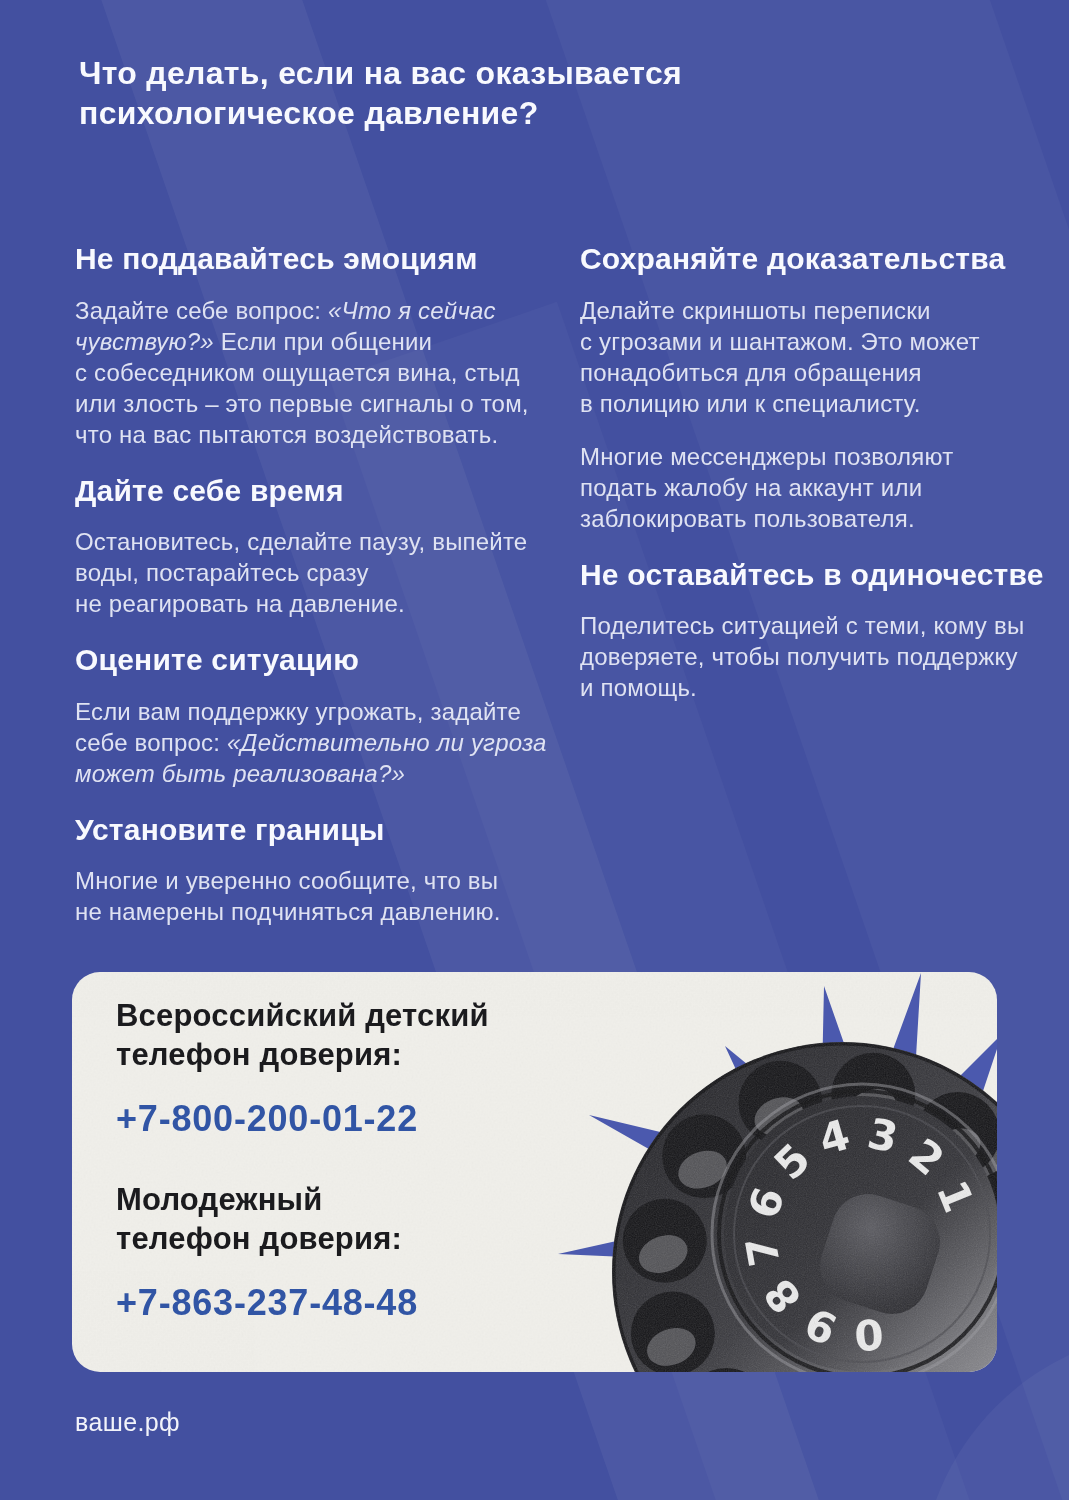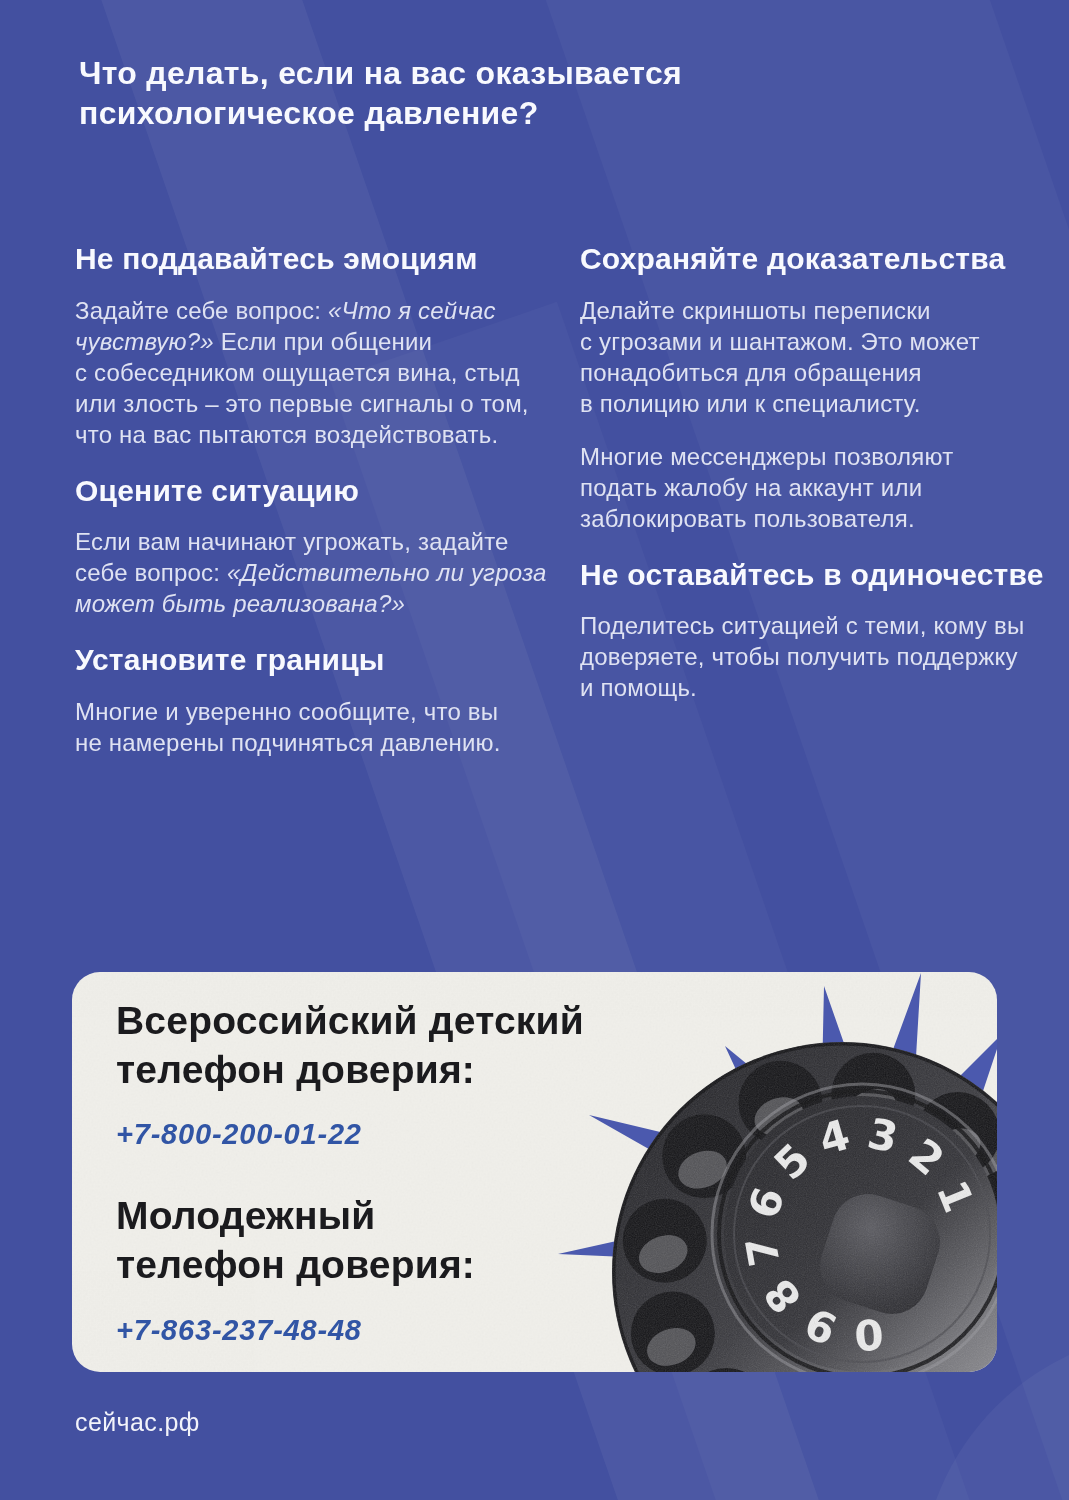--- a/index.html
+++ b/index.html
@@ -36,27 +36,26 @@
   .advice-body .it{font-style:italic;}
 
   .card{
     position:absolute;left:72px;top:972px;width:925px;height:400px;
     border-radius:28px;background:var(--card_background,#F0EFEA);overflow:hidden;
   }
   .card-art{position:absolute;left:0;top:0;z-index:1;}
   .hotlines{position:absolute;left:44px;top:24px;z-index:2;}
   .hotline-item{margin-bottom:40px;}
   .hotline-label{
-    font-size:39px;font-weight:700;line-height:1.26;letter-spacing:.2px;
+    font-size:31px;font-weight:700;line-height:1.26;letter-spacing:.2px;
     color:var(--card_text,#1B1B1E);white-space:pre-line;
   }
   .hotline-phone{
-    margin-top:24px;font-size:29px;font-weight:700;letter-spacing:.8px;
+    margin-top:24px;font-size:36px;font-weight:700;letter-spacing:.8px;
     color:var(--phone_number,#3155A5);
-    font-style:italic;
   }
   .footer{
     position:absolute;left:75px;top:1408px;font-size:25px;letter-spacing:.4px;
     color:#F2F3FA;
   }
 </style>
 </head>
 <body>
 
 <div class="streak s1"></div>
@@ -70,22 +69,28 @@
 <div class="col left" id="col-left">
     <section class="advice-section">
       <h2 class="advice-heading">Не поддавайтесь эмоциям</h2>
       <p class="advice-body"><span>Задайте себе вопрос: </span><span class="it">«Что я сейчас
 чувствую?»</span><span> Если при общении
 с собеседником ощущается вина, стыд
 или злость – это первые сигналы о том,
 что на вас пытаются воздействовать.</span></p>
     </section>
     <section class="advice-section">
+      <h2 class="advice-heading">Дайте себе время</h2>
+      <p class="advice-body"><span>Остановитесь, сделайте паузу, выпейте
+воды, постарайтесь сразу
+не реагировать на давление.</span></p>
+    </section>
+    <section class="advice-section">
       <h2 class="advice-heading">Оцените ситуацию</h2>
-      <p class="advice-body"><span>Если вам начинают угрожать, задайте
+      <p class="advice-body"><span>Если вам поддержку угрожать, задайте
 себе вопрос: </span><span class="it">«Действительно ли угроза
 может быть реализована?»</span></p>
     </section>
     <section class="advice-section">
       <h2 class="advice-heading">Установите границы</h2>
       <p class="advice-body"><span>Многие и уверенно сообщите, что вы
 не намерены подчиняться давлению.</span></p>
     </section>
   </div>
 <div class="col right" id="col-right">
@@ -198,13 +203,13 @@
         <div class="hotline-phone">+7-800-200-01-22</div>
       </div>
       <div class="hotline-item">
         <div class="hotline-label">Молодежный
 телефон доверия:</div>
         <div class="hotline-phone">+7-863-237-48-48</div>
       </div>
     </div>
 </div>
 
-<div class="footer">сейчас.рф</div>
+<div class="footer">ваше.рф</div>
 
 </body></html>

